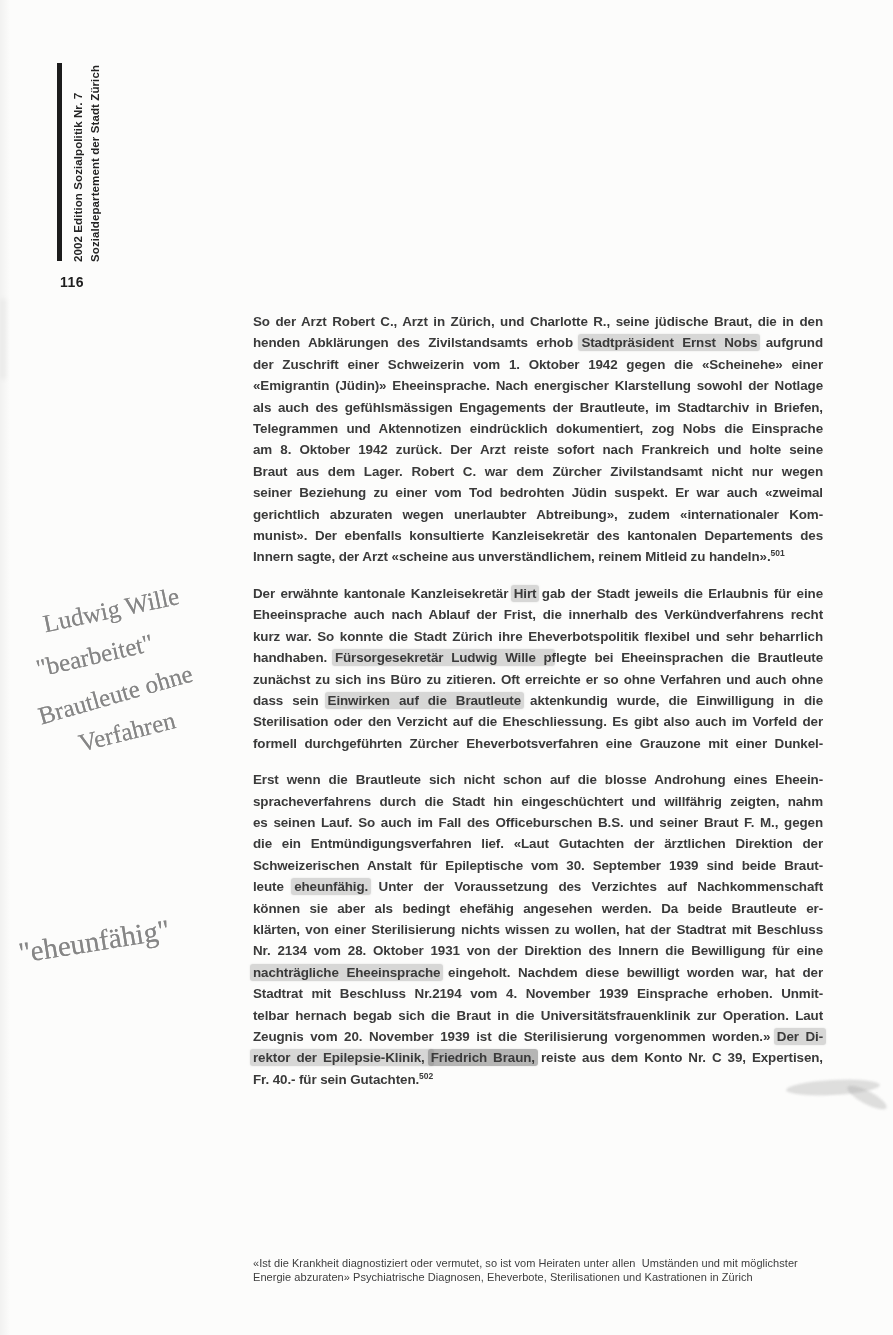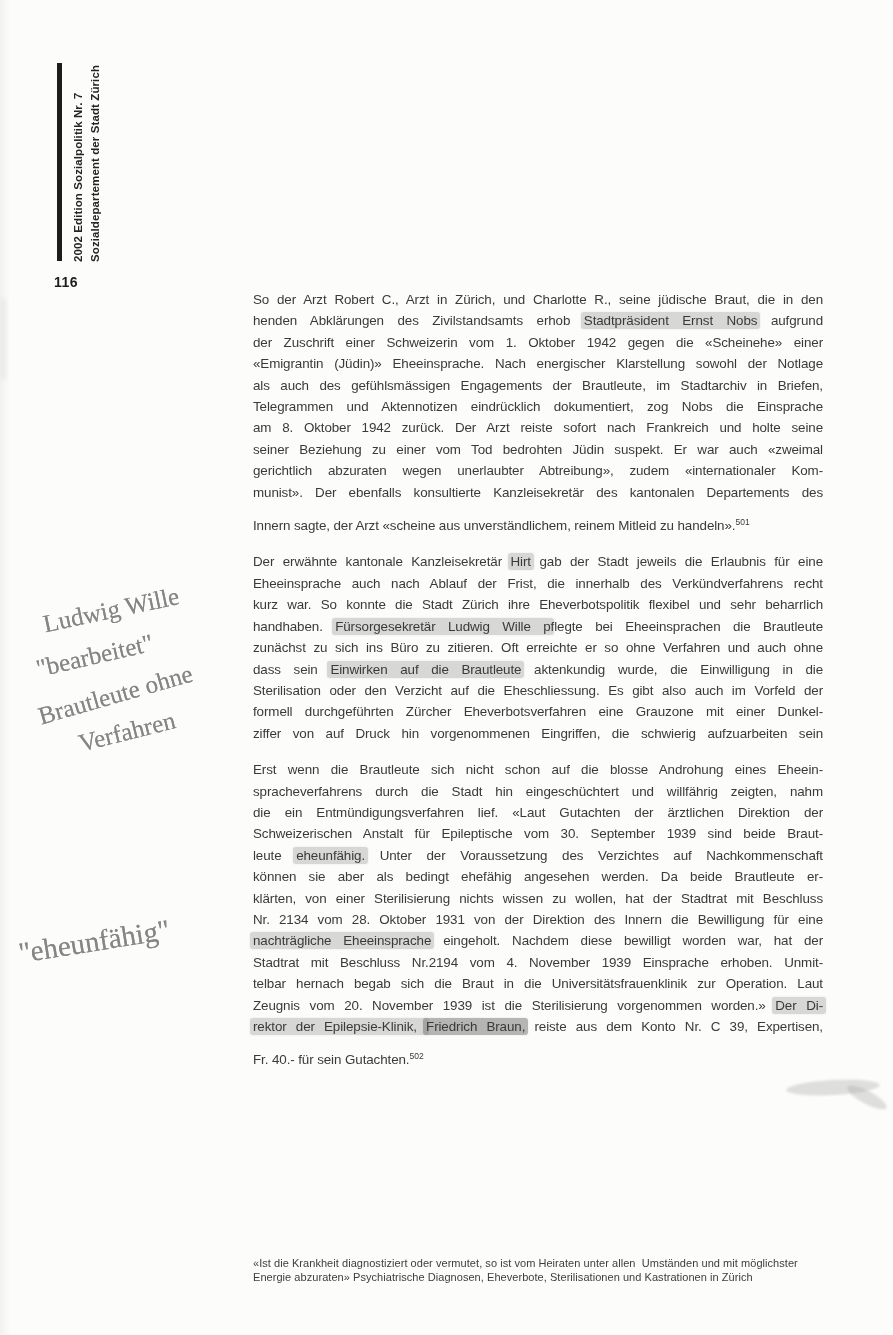--- a/index.html
+++ b/index.html
@@ -13,29 +13,29 @@
     background:linear-gradient(90deg,rgba(0,0,0,0.045),rgba(0,0,0,0));}
   .smudge{position:absolute;left:0;top:298px;width:7px;height:82px;
     background:rgba(0,0,0,0.035);border-radius:4px;filter:blur(2px);}
 
   
   .spine-bar{position:absolute;left:57px;top:63px;width:5px;height:198px;background:#1c1c1c;}
   .spine-text{position:absolute;top:262px;transform-origin:0 0;transform:rotate(-90deg);
     white-space:nowrap;font-weight:bold;font-size:11.5px;letter-spacing:0.1px;color:#242424;}
   #spine1{left:72px;}
   #spine2{left:89px;}
-  .page-number{position:absolute;left:54px;top:274px;font-weight:bold;font-size:14px;
+  .page-number{position:absolute;left:60px;top:274px;font-weight:bold;font-size:14px;
     letter-spacing:0.5px;color:#1e1e1e;}
 
   
-  .text-block{position:absolute;left:253px;top:289px;width:570px;
-    font-size:13.4px;line-height:21.4px;letter-spacing:-0.1px;}
+  .text-block{position:absolute;left:253px;top:311px;width:570px;
+    font-size:13.4px;line-height:21.4px;letter-spacing:-0.1px;font-weight:bold;}
   .paragraph{margin:0 0 15px 0;}
   .line{white-space:nowrap;text-align:justify;text-align-last:justify;text-justify:inter-word;}
-  .line.last{text-align-last:left;margin-top:12px;}
+  .line.last{text-align-last:left;}
   mark{background:rgba(156,156,156,0.38);color:inherit;padding:1px 3px;margin:-1.5px -3px;
     border-radius:3px;box-shadow:0 0 2px rgba(156,156,156,0.28);}
   mark.dark{background:rgba(122,122,122,0.55);}
   sup{font-size:8.5px;line-height:0;letter-spacing:0;vertical-align:super;}
 
   
   .annotation{position:absolute;color:#868686;font-family:cursive;
     text-shadow:0 0 0.5px #9a9a9a;}
   #annotation-1{left:16px;top:610px;width:270px;transform:rotate(-12deg);
     transform-origin:0 0;font-size:25px;line-height:40px;}
@@ -79,39 +79,40 @@
 
   <div class="text-block">
       <div class="paragraph">
         <div class="line"><span>So der Arzt Robert C., Arzt in Zürich, und Charlotte R., seine jüdische Braut, die in den</span></div>
         <div class="line"><span>henden Abklärungen des Zivilstandsamts erhob </span><mark>Stadtpräsident Ernst Nobs</mark><span> aufgrund</span></div>
         <div class="line"><span>der Zuschrift einer Schweizerin vom 1. Oktober 1942 gegen die «Scheinehe» einer</span></div>
         <div class="line"><span>«Emigrantin (Jüdin)» Eheeinsprache. Nach energischer Klarstellung sowohl der Notlage</span></div>
         <div class="line"><span>als auch des gefühlsmässigen Engagements der Brautleute, im Stadtarchiv in Briefen,</span></div>
         <div class="line"><span>Telegrammen und Aktennotizen eindrücklich dokumentiert, zog Nobs die Einsprache</span></div>
         <div class="line"><span>am 8. Oktober 1942 zurück. Der Arzt reiste sofort nach Frankreich und holte seine</span></div>
+        <div class="line"><span>Braut aus dem Lager. Robert C. war dem Zürcher Zivilstandsamt nicht nur wegen</span></div>
         <div class="line"><span>seiner Beziehung zu einer vom Tod bedrohten Jüdin suspekt. Er war auch «zweimal</span></div>
         <div class="line"><span>gerichtlich abzuraten wegen unerlaubter Abtreibung», zudem «internationaler Kom-</span></div>
         <div class="line"><span>munist». Der ebenfalls konsultierte Kanzleisekretär des kantonalen Departements des</span></div>
         <div class="line last"><span>Innern sagte, der Arzt «scheine aus unverständlichem, reinem Mitleid zu handeln».</span><sup>501</sup></div>
       </div>
       <div class="paragraph">
         <div class="line"><span>Der erwähnte kantonale Kanzleisekretär </span><mark>Hirt</mark><span> gab der Stadt jeweils die Erlaubnis für eine</span></div>
         <div class="line"><span>Eheeinsprache auch nach Ablauf der Frist, die innerhalb des Verkündverfahrens recht</span></div>
         <div class="line"><span>kurz war. So konnte die Stadt Zürich ihre Eheverbotspolitik flexibel und sehr beharrlich</span></div>
         <div class="line"><span>handhaben. </span><mark>Fürsorgesekretär Ludwig Wille p</mark><span>flegte bei Eheeinsprachen die Brautleute</span></div>
         <div class="line"><span>zunächst zu sich ins Büro zu zitieren. Oft erreichte er so ohne Verfahren und auch ohne</span></div>
         <div class="line"><span>dass sein </span><mark>Einwirken auf die Brautleute</mark><span> aktenkundig wurde, die Einwilligung in die</span></div>
         <div class="line"><span>Sterilisation oder den Verzicht auf die Eheschliessung. Es gibt also auch im Vorfeld der</span></div>
         <div class="line"><span>formell durchgeführten Zürcher Eheverbotsverfahren eine Grauzone mit einer Dunkel-</span></div>
-        <div class="line"><span>ziffer von auf Druck hin vorgenommenen Eingriffen, die schwierig aufzuarbeiten sein</span></div>
       </div>
       <div class="paragraph">
         <div class="line"><span>Erst wenn die Brautleute sich nicht schon auf die blosse Androhung eines Eheein-</span></div>
         <div class="line"><span>spracheverfahrens durch die Stadt hin eingeschüchtert und willfährig zeigten, nahm</span></div>
+        <div class="line"><span>es seinen Lauf. So auch im Fall des Officeburschen B.S. und seiner Braut F. M., gegen</span></div>
         <div class="line"><span>die ein Entmündigungsverfahren lief. «Laut Gutachten der ärztlichen Direktion der</span></div>
         <div class="line"><span>Schweizerischen Anstalt für Epileptische vom 30. September 1939 sind beide Braut-</span></div>
         <div class="line"><span>leute </span><mark>eheunfähig.</mark><span> Unter der Voraussetzung des Verzichtes auf Nachkommenschaft</span></div>
         <div class="line"><span>können sie aber als bedingt ehefähig angesehen werden. Da beide Brautleute er-</span></div>
         <div class="line"><span>klärten, von einer Sterilisierung nichts wissen zu wollen, hat der Stadtrat mit Beschluss</span></div>
         <div class="line"><span>Nr. 2134 vom 28. Oktober 1931 von der Direktion des Innern die Bewilligung für eine</span></div>
         <div class="line"><mark>nachträgliche Eheeinsprache</mark><span> eingeholt. Nachdem diese bewilligt worden war, hat der</span></div>
         <div class="line"><span>Stadtrat mit Beschluss Nr.2194 vom 4. November 1939 Einsprache erhoben. Unmit-</span></div>
         <div class="line"><span>telbar hernach begab sich die Braut in die Universitätsfrauenklinik zur Operation. Laut</span></div>
         <div class="line"><span>Zeugnis vom 20. November 1939 ist die Sterilisierung vorgenommen worden.» </span><mark>Der Di-</mark></div>

